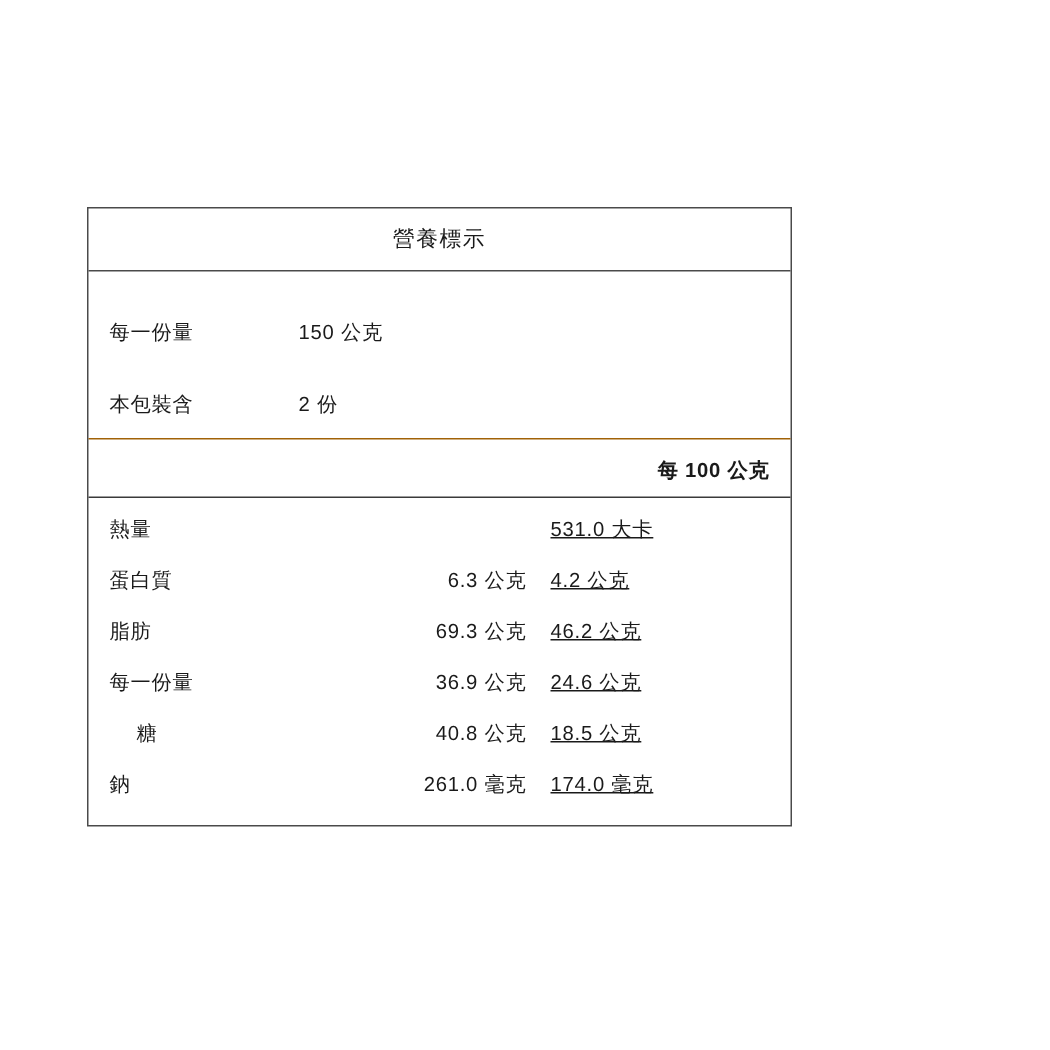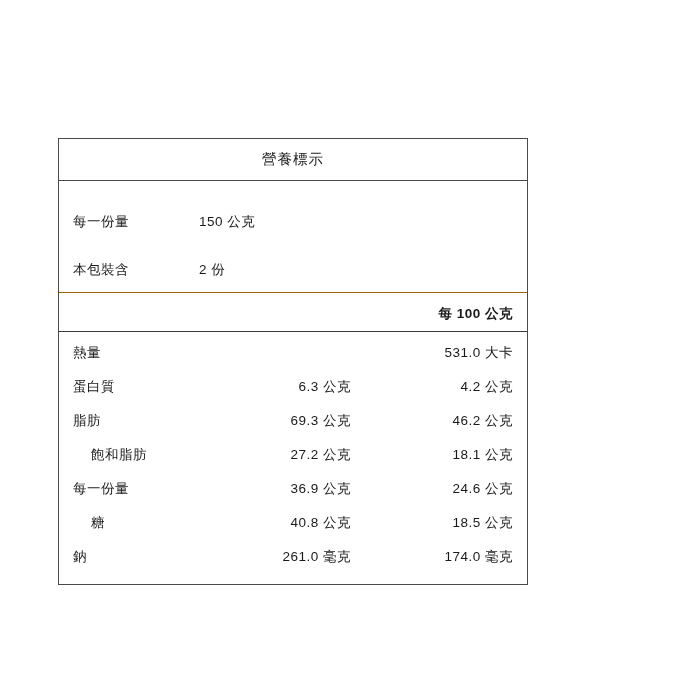--- a/index.html
+++ b/index.html
@@ -89,24 +89,25 @@
   .nrow.indent .n-name { padding-left: 32px; }
   .nrow .n-serv {
     width: 150px;
     text-align: right;
     padding-right: 16px;
     box-sizing: border-box;
     letter-spacing: 0.5px;
   }
   .nrow .n-100 {
     width: 160px;
-    text-align: right;
+    text-align: left;
     padding-right: 14px;
     box-sizing: border-box;
     letter-spacing: 0.5px;
+    text-decoration: underline;
   }
 </style>
 </head>
 <body>
 
 <div class="sheet">
 
   <div class="title-row">營養標示</div>
 
   <div class="serving-block">
@@ -133,25 +134,20 @@
     <div class="nrow">
       <span class="n-name">蛋白質</span>
       <span class="n-serv">6.3 公克</span>
       <span class="n-100">4.2 公克</span>
     </div>
     <div class="nrow">
       <span class="n-name">脂肪</span>
       <span class="n-serv">69.3 公克</span>
       <span class="n-100">46.2 公克</span>
     </div>
-    <div class="nrow indent">
-      <span class="n-name">飽和脂肪</span>
-      <span class="n-serv">27.2 公克</span>
-      <span class="n-100">18.1 公克</span>
-    </div>
     <div class="nrow">
       <span class="n-name">每一份量</span>
       <span class="n-serv">36.9 公克</span>
       <span class="n-100">24.6 公克</span>
     </div>
     <div class="nrow indent">
       <span class="n-name">糖</span>
       <span class="n-serv">40.8 公克</span>
       <span class="n-100">18.5 公克</span>
     </div>

